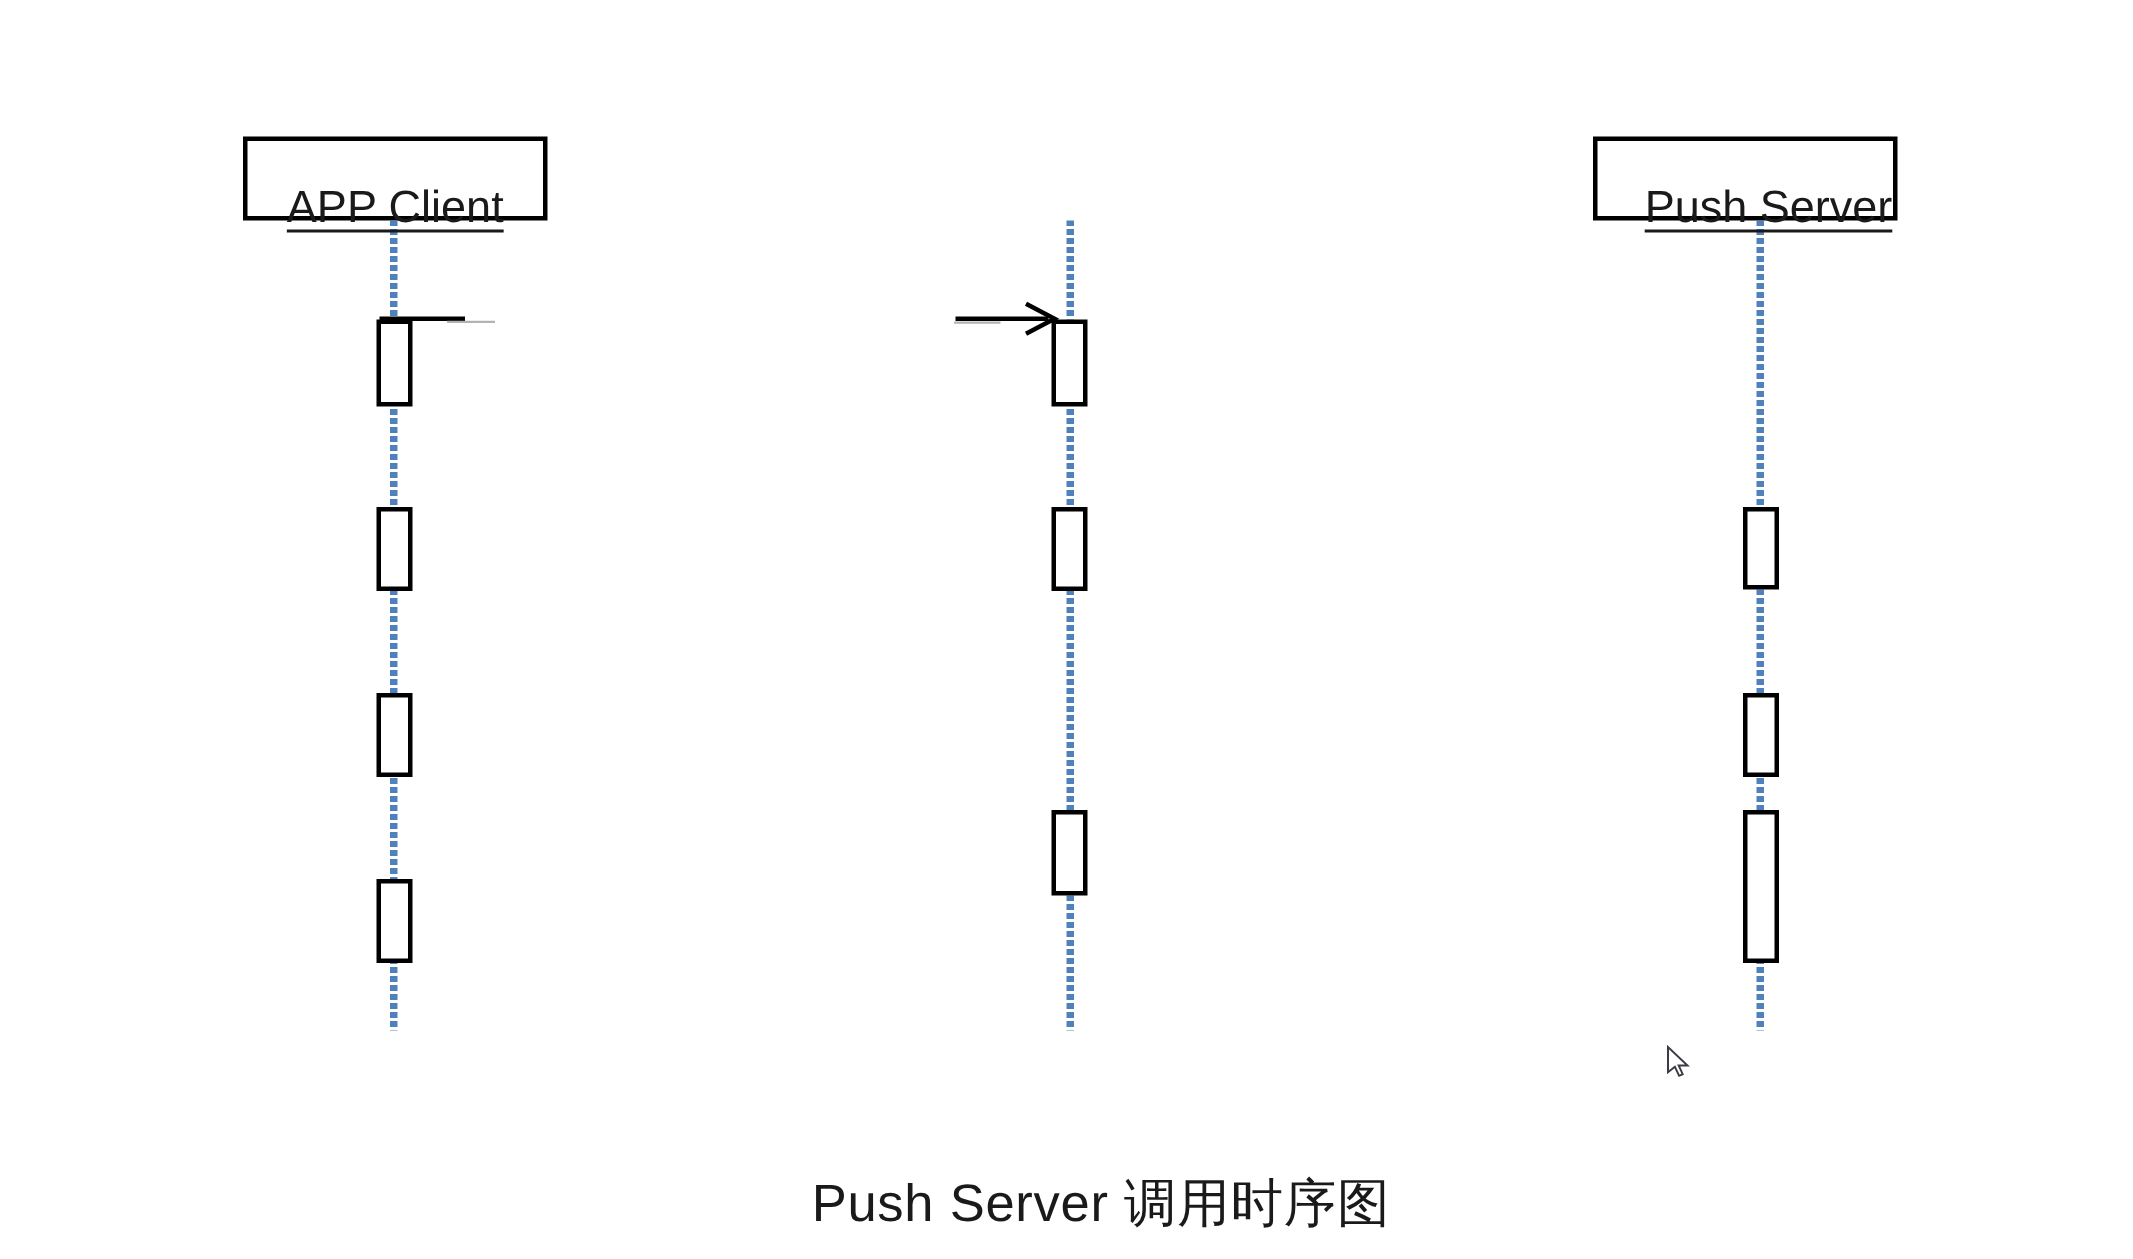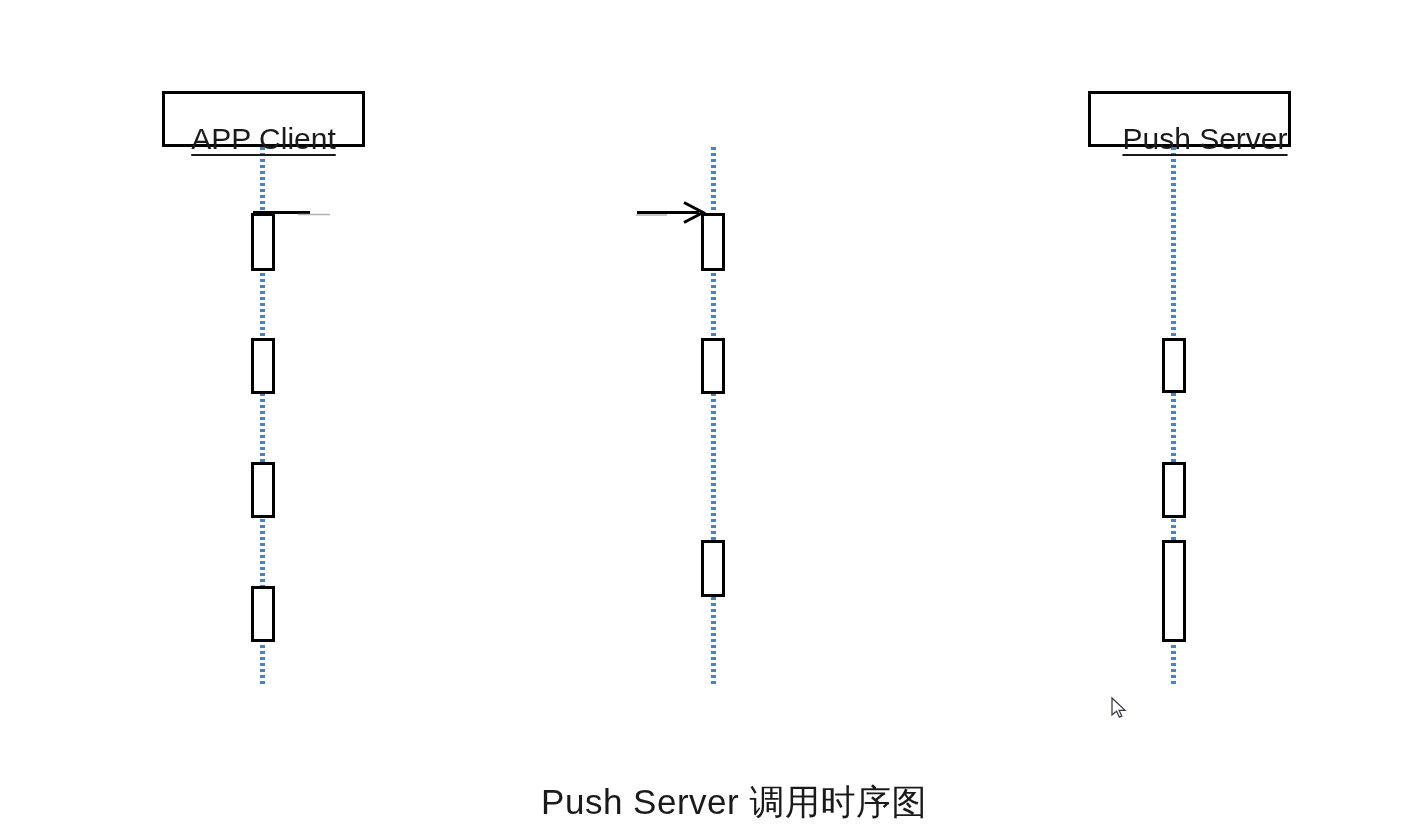--- a/index.html
+++ b/index.html
@@ -32,21 +32,21 @@
     font-size: 30px;
     color: #1a1a1a;
     text-decoration: underline;
     text-decoration-thickness: 2px;
     text-underline-offset: 5px;
     white-space: nowrap;
     margin-top: 40px;
   }
   .actor-client { left: 162px; }
   .actor-server { left: 612px; }
-  .actor-push   { left: 1088px; padding-left: 31px; }
+  .actor-push   { left: 1062px; padding-left: 31px; }
 
   .lifeline {
     position: absolute;
     top: 147px;
     width: 5px;
     height: 540px;
     background: repeating-linear-gradient(
       to bottom,
       #4f81bd 0px, #4f81bd 3.5px,
       transparent 3.5px, transparent 6px

